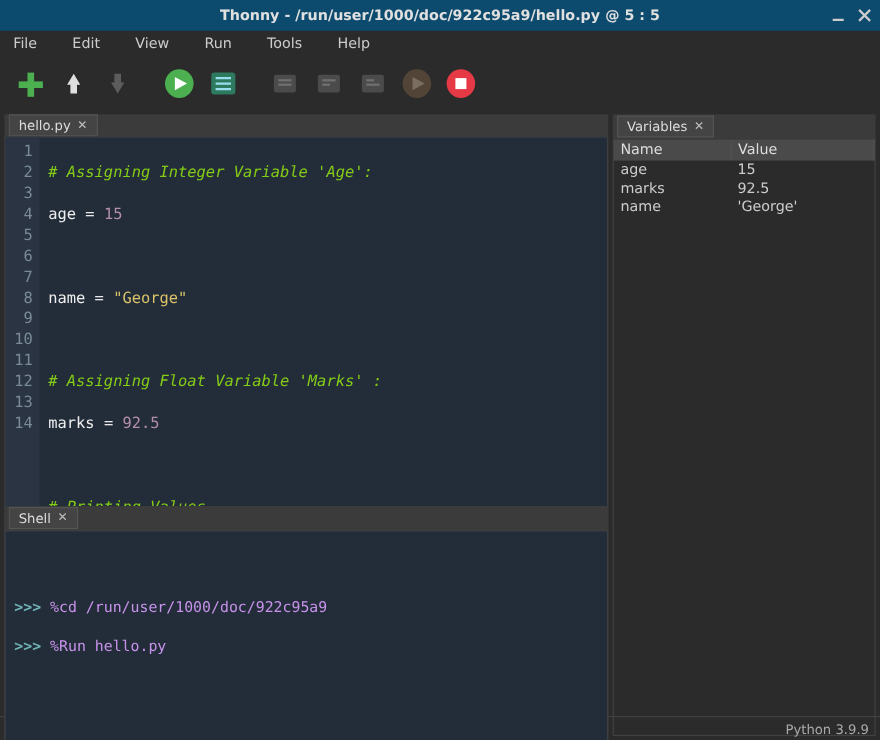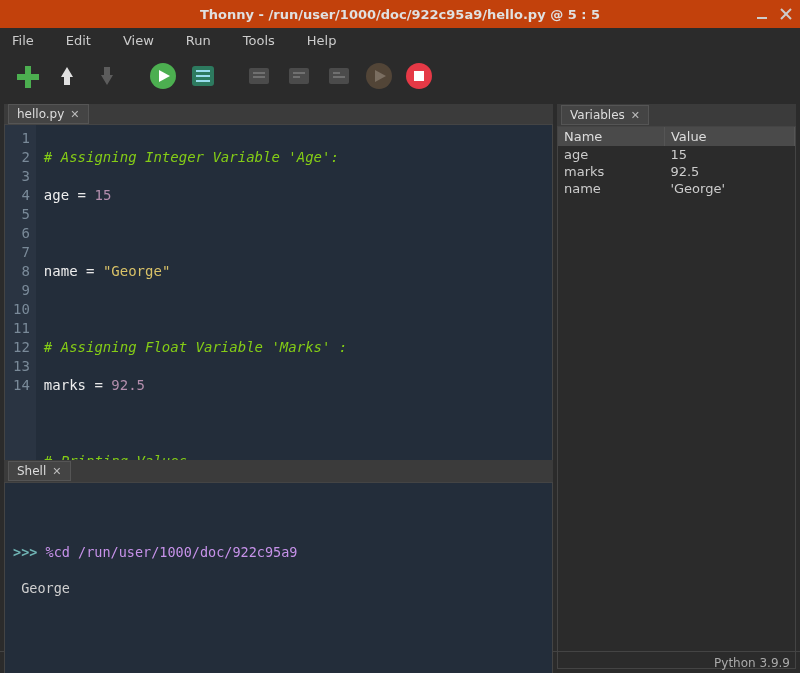--- a/index.html
+++ b/index.html
@@ -6,21 +6,21 @@
 body {
   width: 800px; height: 673px;
   background: #2b2b2b;
   font-family: "DejaVu Sans", sans-serif;
   font-size: 13px;
   color: #ccc;
   overflow: hidden;
 }
 .titlebar {
   height: 28px;
-  background: #c2410c;
+  background: #0c4a6e;
   display: flex;
   align-items: center;
   justify-content: center;
   position: relative;
   color: #e0e0e0;
   font-weight: bold;
   font-size: 13px;
 }
 .titlebar .winbtns {
   position: absolute;
@@ -78,21 +78,21 @@
   display:flex;
   align-items:center;
   height: 22px;
   padding: 0 4px;
 }
 .tab {
   background: #444;
   padding: 2px 8px;
   border: 1px solid #555;
   display:flex;
-  align-items:center;
+  align-items:flex-start;
   gap:6px;
   font-size:12px;
   color:#ddd;
   cursor:pointer;
 }
 .tab .close {
   font-size:11px; color:#bbb;
 }
 .editor {
   flex: 0 0 auto;
@@ -328,21 +328,21 @@
     <div class="shellpanel">
       <div class="panelhdr">
         <div class="tab">
           <span>Shell</span>
           <span class="close">✕</span>
         </div>
       </div>
       <div class="shellbody">
 <div>&nbsp;</div>
 <div><span class="prompt">&gt;&gt;&gt; </span><span class="magcmd">%cd /run/user/1000/doc/922c95a9</span></div>
-<div> George</div>
+<div><span class="prompt">&gt;&gt;&gt; </span><span class="magcmd">%Run hello.py</span></div>
 
 
 
 
       </div>
     </div>
 
   </div>
 
   <div class="rightcol">

